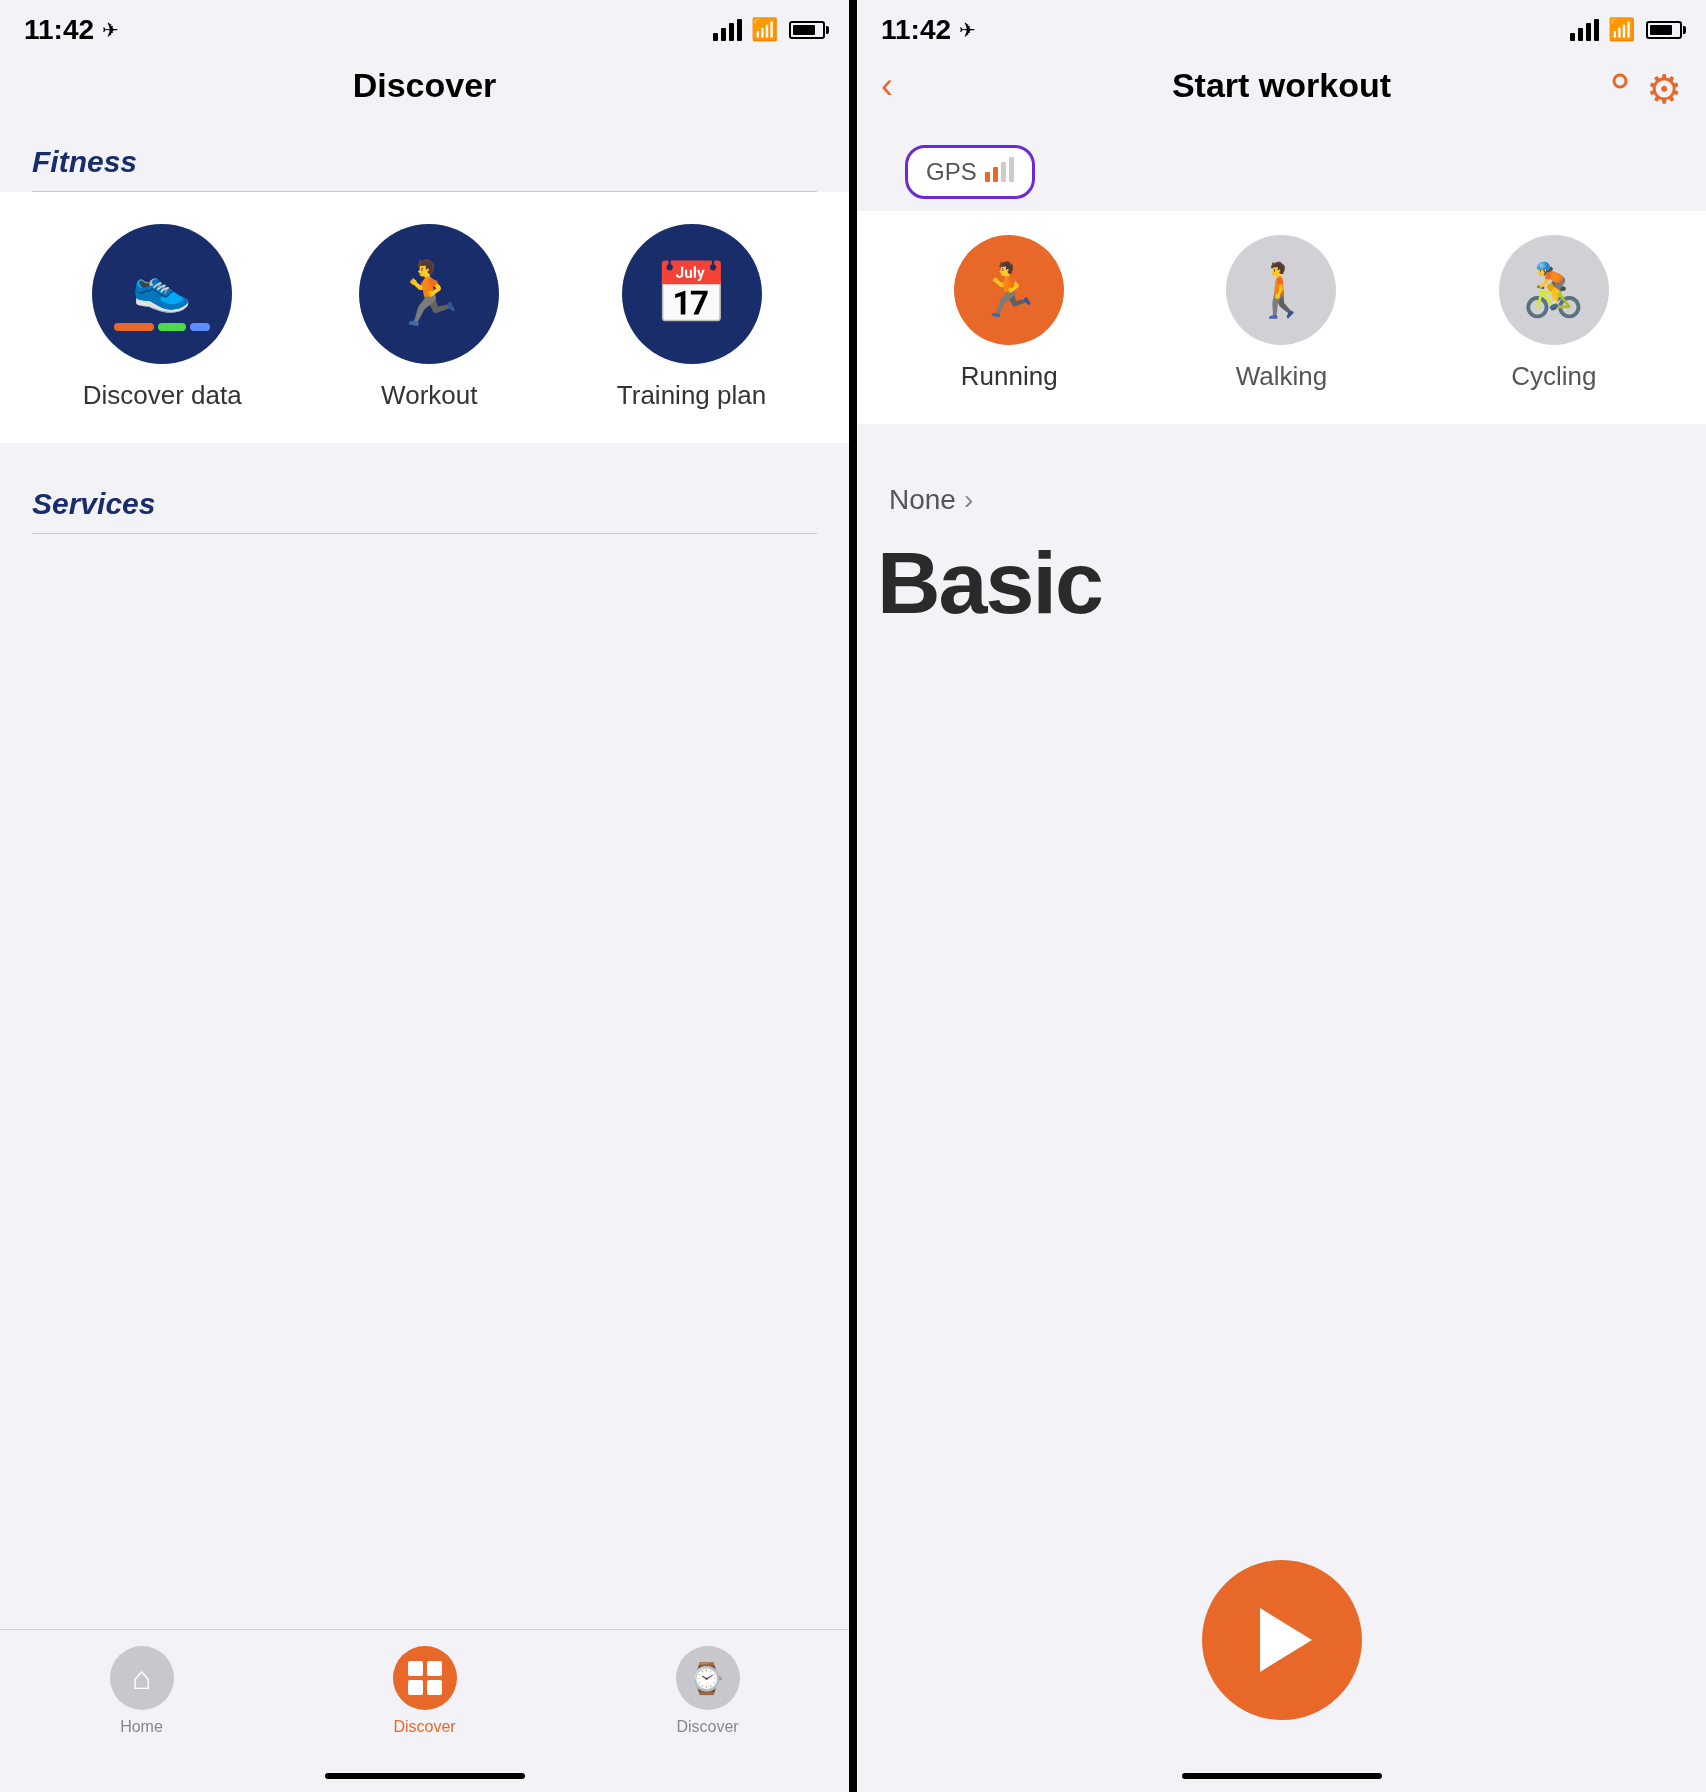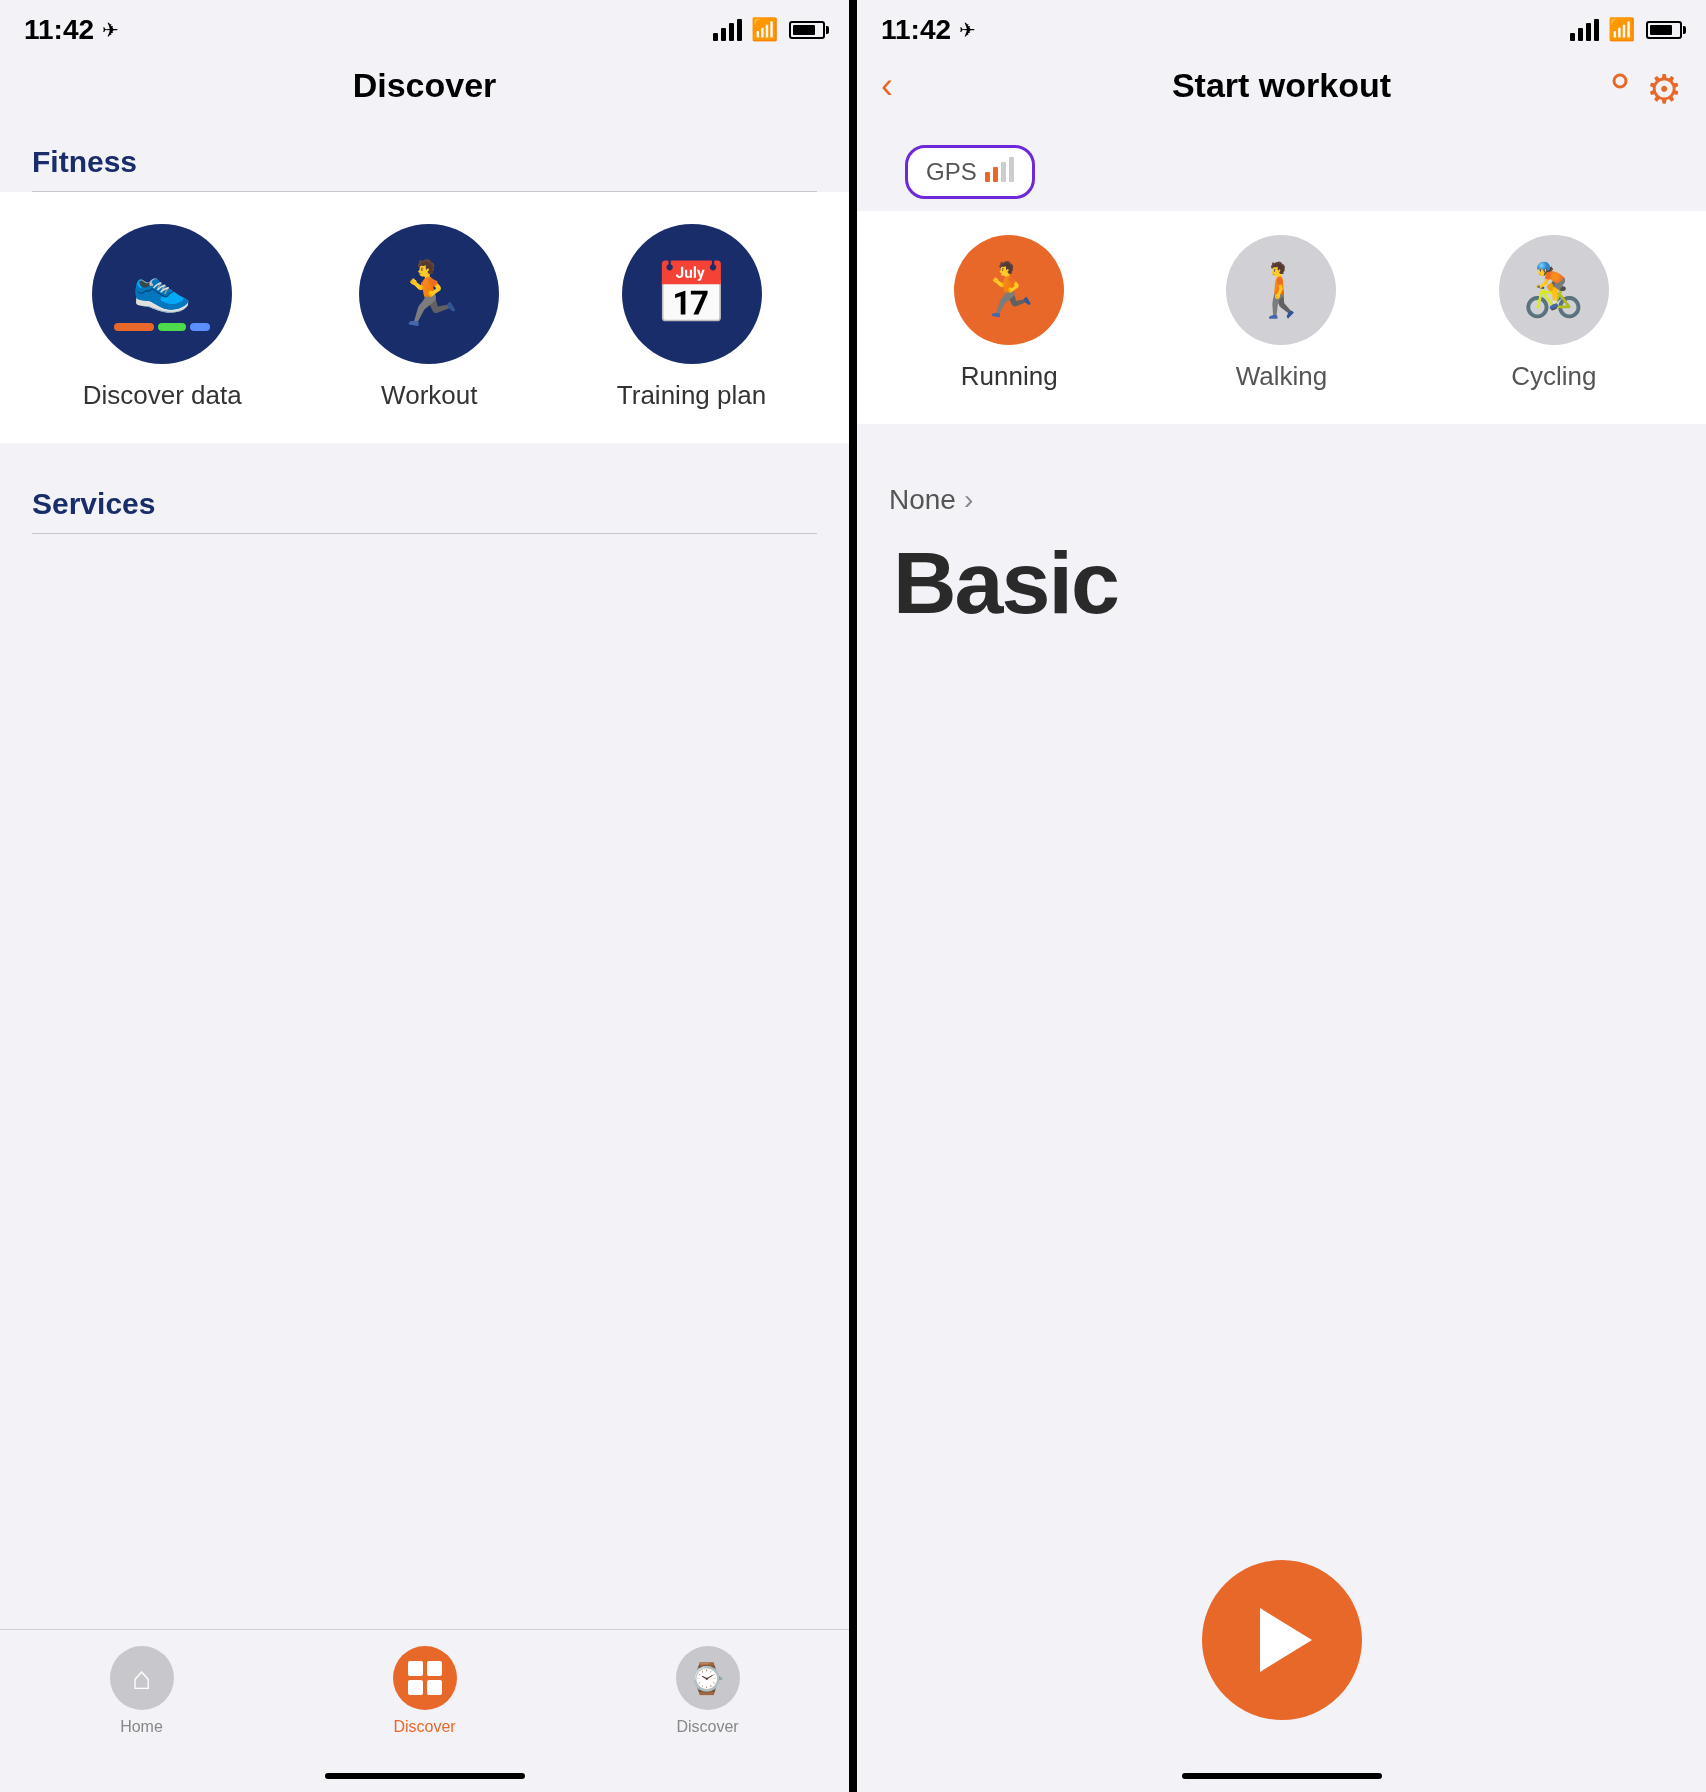--- a/index.html
+++ b/index.html
@@ -121,20 +121,21 @@
       background: #f2f2f7;
       overflow-y: auto;
     }
 
     
     .section-header {
       padding: 24px 32px 12px;
       font-size: 30px;
       font-weight: 700;
       color: #1a2d6b;
+      font-style: italic;
     }
     .section-divider {
       height: 1px;
       background: #c8c8cc;
       margin: 0 32px;
     }
 
     .fitness-grid {
       background: #fff;
       padding: 32px 24px;
@@ -357,21 +358,21 @@
       font-size: 28px;
       color: #555;
     }
     .chevron-right {
       font-size: 28px;
       color: #888;
     }
 
     
     .workout-mode {
-      margin: 0 36px;
+      margin: 0 20px;
       font-size: 88px;
       font-weight: 700;
       color: #2a2a2a;
       letter-spacing: -2px;
     }
 
     
     .start-btn-wrap {
       display: flex;
       justify-content: center;

